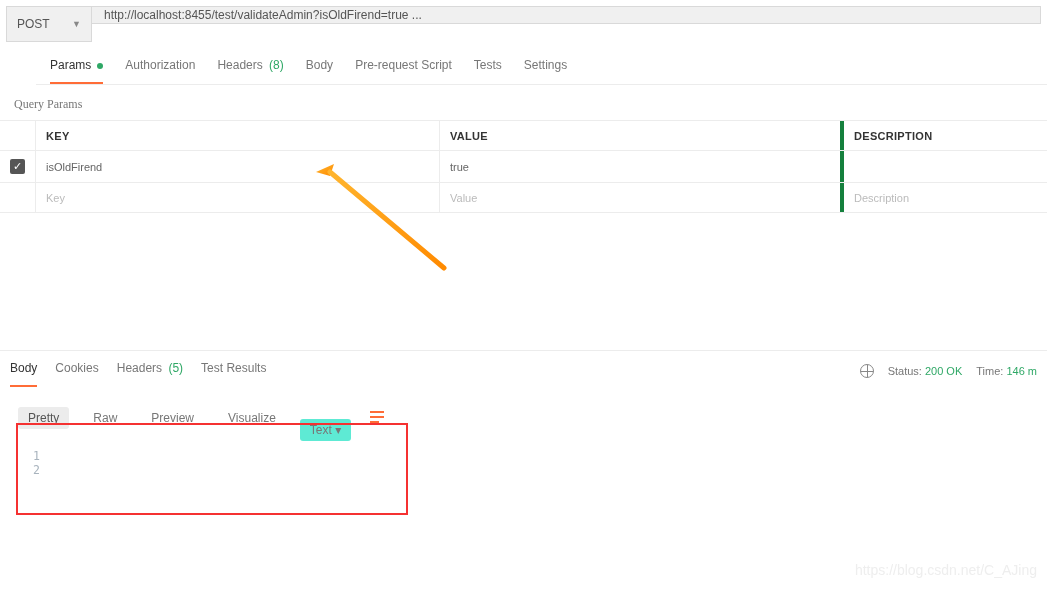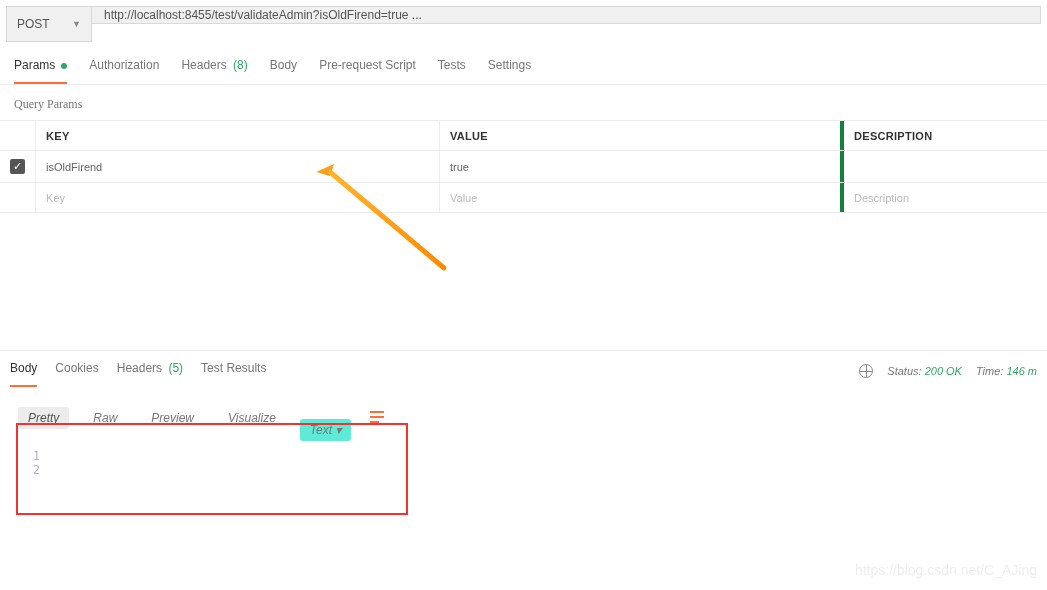--- a/index.html
+++ b/index.html
@@ -47,20 +47,21 @@
     font-size: 12px;
     color: #555;
   }
 
   
   .req-tabs {
     display: flex;
     gap: 22px;
     padding: 16px 14px 0 14px;
     border-bottom: 1px solid #ececec;
+    margin-left: 36px;
   }
   .req-tab {
     padding-bottom: 10px;
     color: #777;
     cursor: pointer;
     position: relative;
     font-size: 12px;
   }
   .req-tab.active {
     color: #333;
@@ -139,40 +140,38 @@
   }
   .resp-tab.active { color: #333; border-bottom: 2px solid #ff6c37; }
 
   .resp-status {
     display: flex;
     gap: 14px;
     align-items: center;
     font-size: 11px;
     color: #777;
     padding-bottom: 6px;
-    font-style: italic;
   }
   .resp-status .green { color: #2fa866; }
   .globe {
     width: 14px; height: 14px; border: 1px solid #888; border-radius: 50%;
     position: relative;
   }
   .globe::before, .globe::after {
     content: ""; position: absolute; background: #888;
   }
   .globe::before { left: 0; right: 0; top: 50%; height: 1px; }
   .globe::after { top: 0; bottom: 0; left: 50%; width: 1px; }
 
   
   .view-tabs {
     display: flex;
     gap: 14px;
     padding: 8px 16px 8px 18px;
     align-items: center;
-    font-style: italic;
   }
   .view-tab {
     font-size: 12px;
     color: #777;
     padding: 4px 10px;
     border-radius: 3px;
     cursor: pointer;
   }
   .view-tab.sel { background: #ececec; color: #555; }
   .view-tab.mode { background: #5eead4; margin-top: 24px; }

